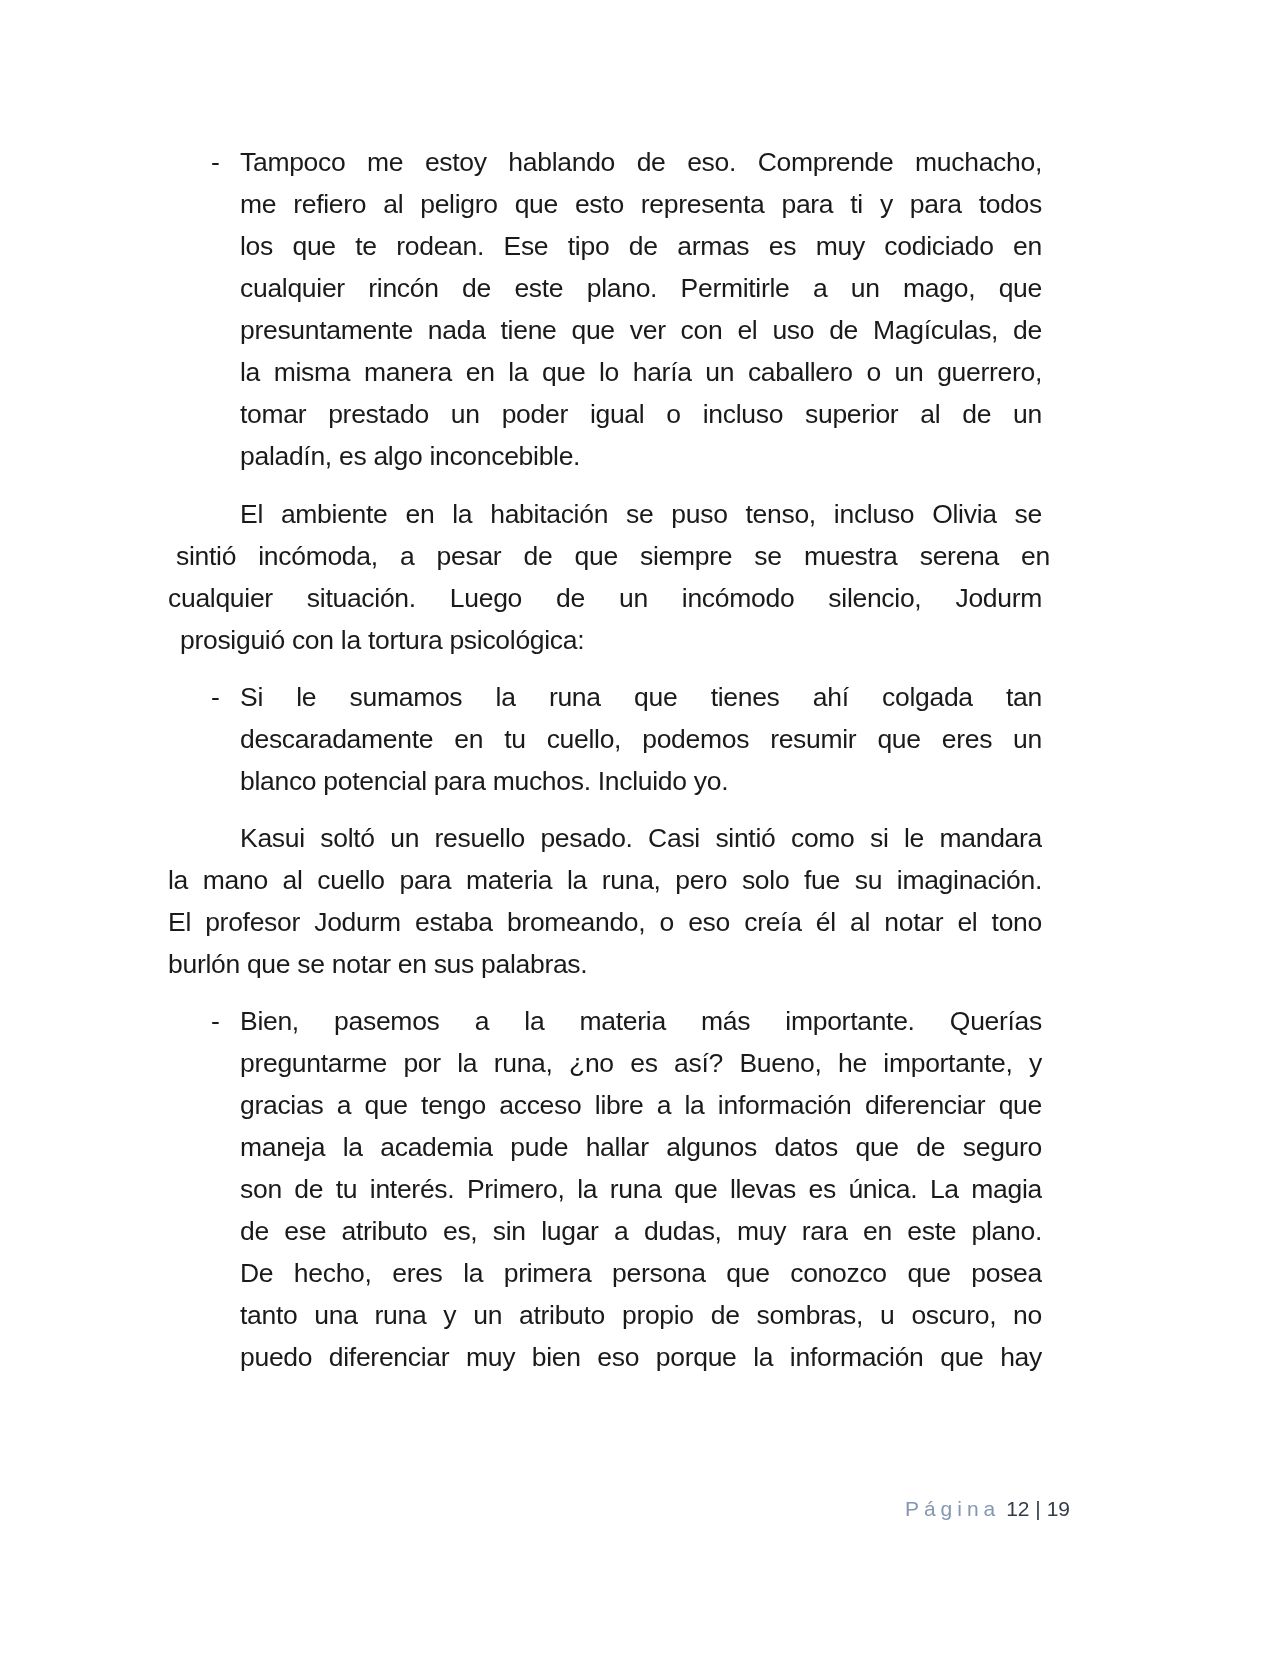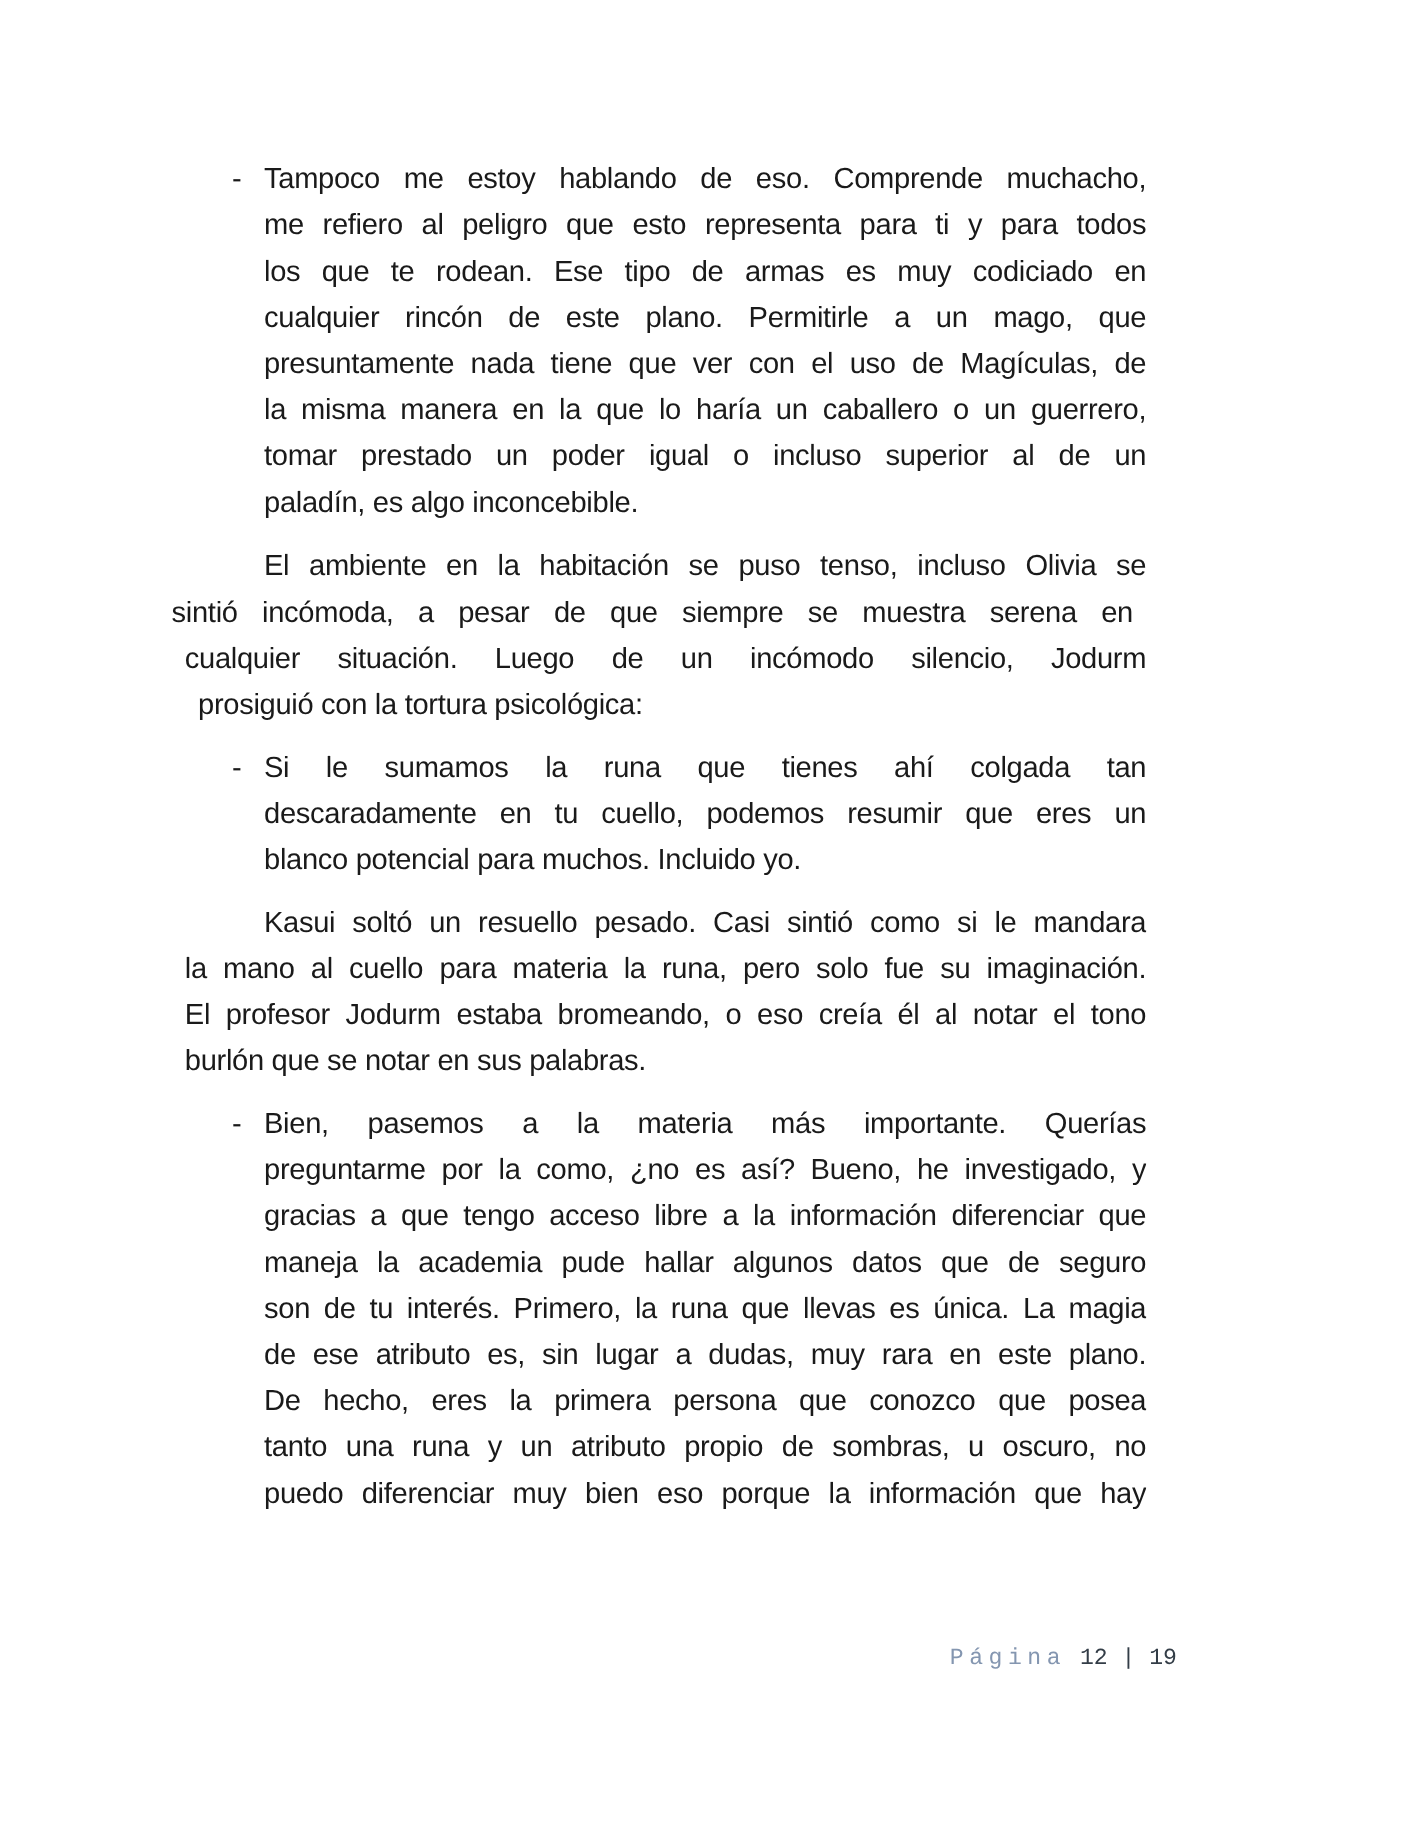--- a/index.html
+++ b/index.html
@@ -2,21 +2,21 @@
 <html><head>
 <meta charset="utf-8">
 <style>
   html, body { margin:0; padding:0; background:#ffffff; }
   body { width:1280px; height:1656px; position:relative; overflow:hidden; }
   .page { position:absolute; left:0; top:0; width:1280px; height:1656px; background:#fff; }
   .text { font-family:"Liberation Sans", sans-serif; font-size:26.5px; color:#1a1a1a; letter-spacing:-0.3px; }
   .line { position:absolute; height:44px; line-height:44px; white-space:nowrap; text-align:justify; text-align-last:justify; overflow:hidden; }
   .line.last { text-align-last:left; }
   .dash { position:absolute; left:211px; width:20px; line-height:44px; height:44px; }
-  .footer { position:absolute; left:0; width:1070px; top:1497px; text-align:right; font-family:Liberation Mono, monospace; font-size:21px; }
+  .footer { position:absolute; left:0; width:1070px; top:1497px; text-align:right; font-family:Liberation Sans, sans-serif; font-size:21px; }
   .footer .pg { color:#8496b0; letter-spacing:5px; }
   .footer .num { color:#333d47; }
 </style>
 </head>
 <body>
 
 <div class="page">
 
   <div>
     <span class="dash text" style="top:140px">-</span>
@@ -25,21 +25,21 @@
     <div class="line text" style="left:240px;width:802px;top:224px">los que te rodean. Ese tipo de armas es muy codiciado en</div>
     <div class="line text" style="left:240px;width:802px;top:266px">cualquier rincón de este plano. Permitirle a un mago, que</div>
     <div class="line text" style="left:240px;width:802px;top:308px">presuntamente nada tiene que ver con el uso de Magículas, de</div>
     <div class="line text" style="left:240px;width:802px;top:350px">la misma manera en la que lo haría un caballero o un guerrero,</div>
     <div class="line text" style="left:240px;width:802px;top:392px">tomar prestado un poder igual o incluso superior al de un</div>
     <div class="line text last" style="left:240px;width:802px;top:434px">paladín, es algo inconcebible.</div>
   </div>
 
   <div>
     <div class="line text" style="left:240px;width:802px;top:492px">El ambiente en la habitación se puso tenso, incluso Olivia se</div>
-    <div class="line text" style="left:156px;width:874px;top:534px">sintió incómoda, a pesar de que siempre se muestra serena en</div>
+    <div class="line text" style="left:176px;width:874px;top:534px">sintió incómoda, a pesar de que siempre se muestra serena en</div>
     <div class="line text" style="left:168px;width:874px;top:576px">cualquier situación. Luego de un incómodo silencio, Jodurm</div>
     <div class="line text last" style="left:180px;width:874px;top:618px">prosiguió con la tortura psicológica:</div>
   </div>
 
   <div>
     <span class="dash text" style="top:675px">-</span>
     <div class="line text" style="left:240px;width:802px;top:675px">Si le sumamos la runa que tienes ahí colgada tan</div>
     <div class="line text" style="left:240px;width:802px;top:717px">descaradamente en tu cuello, podemos resumir que eres un</div>
     <div class="line text last" style="left:240px;width:802px;top:759px">blanco potencial para muchos. Incluido yo.</div>
   </div>
@@ -47,21 +47,21 @@
   <div>
     <div class="line text" style="left:240px;width:802px;top:816px">Kasui soltó un resuello pesado. Casi sintió como si le mandara</div>
     <div class="line text" style="left:168px;width:874px;top:858px">la mano al cuello para materia la runa, pero solo fue su imaginación.</div>
     <div class="line text" style="left:168px;width:874px;top:900px">El profesor Jodurm estaba bromeando, o eso creía él al notar el tono</div>
     <div class="line text last" style="left:168px;width:874px;top:942px">burlón que se notar en sus palabras.</div>
   </div>
 
   <div>
     <span class="dash text" style="top:999px">-</span>
     <div class="line text" style="left:240px;width:802px;top:999px">Bien, pasemos a la materia más importante. Querías</div>
-    <div class="line text" style="left:240px;width:802px;top:1041px">preguntarme por la como, ¿no es así? Bueno, he investigado, y</div>
+    <div class="line text" style="left:240px;width:802px;top:1041px">preguntarme por la runa, ¿no es así? Bueno, he importante, y</div>
     <div class="line text" style="left:240px;width:802px;top:1083px">gracias a que tengo acceso libre a la información diferenciar que</div>
     <div class="line text" style="left:240px;width:802px;top:1125px">maneja la academia pude hallar algunos datos que de seguro</div>
     <div class="line text" style="left:240px;width:802px;top:1167px">son de tu interés. Primero, la runa que llevas es única. La magia</div>
     <div class="line text" style="left:240px;width:802px;top:1209px">de ese atributo es, sin lugar a dudas, muy rara en este plano.</div>
     <div class="line text" style="left:240px;width:802px;top:1251px">De hecho, eres la primera persona que conozco que posea</div>
     <div class="line text" style="left:240px;width:802px;top:1293px">tanto una runa y un atributo propio de sombras, u oscuro, no</div>
     <div class="line text" style="left:240px;width:802px;top:1335px">puedo diferenciar muy bien eso porque la información que hay</div>
   </div>
 
   <div class="footer">

